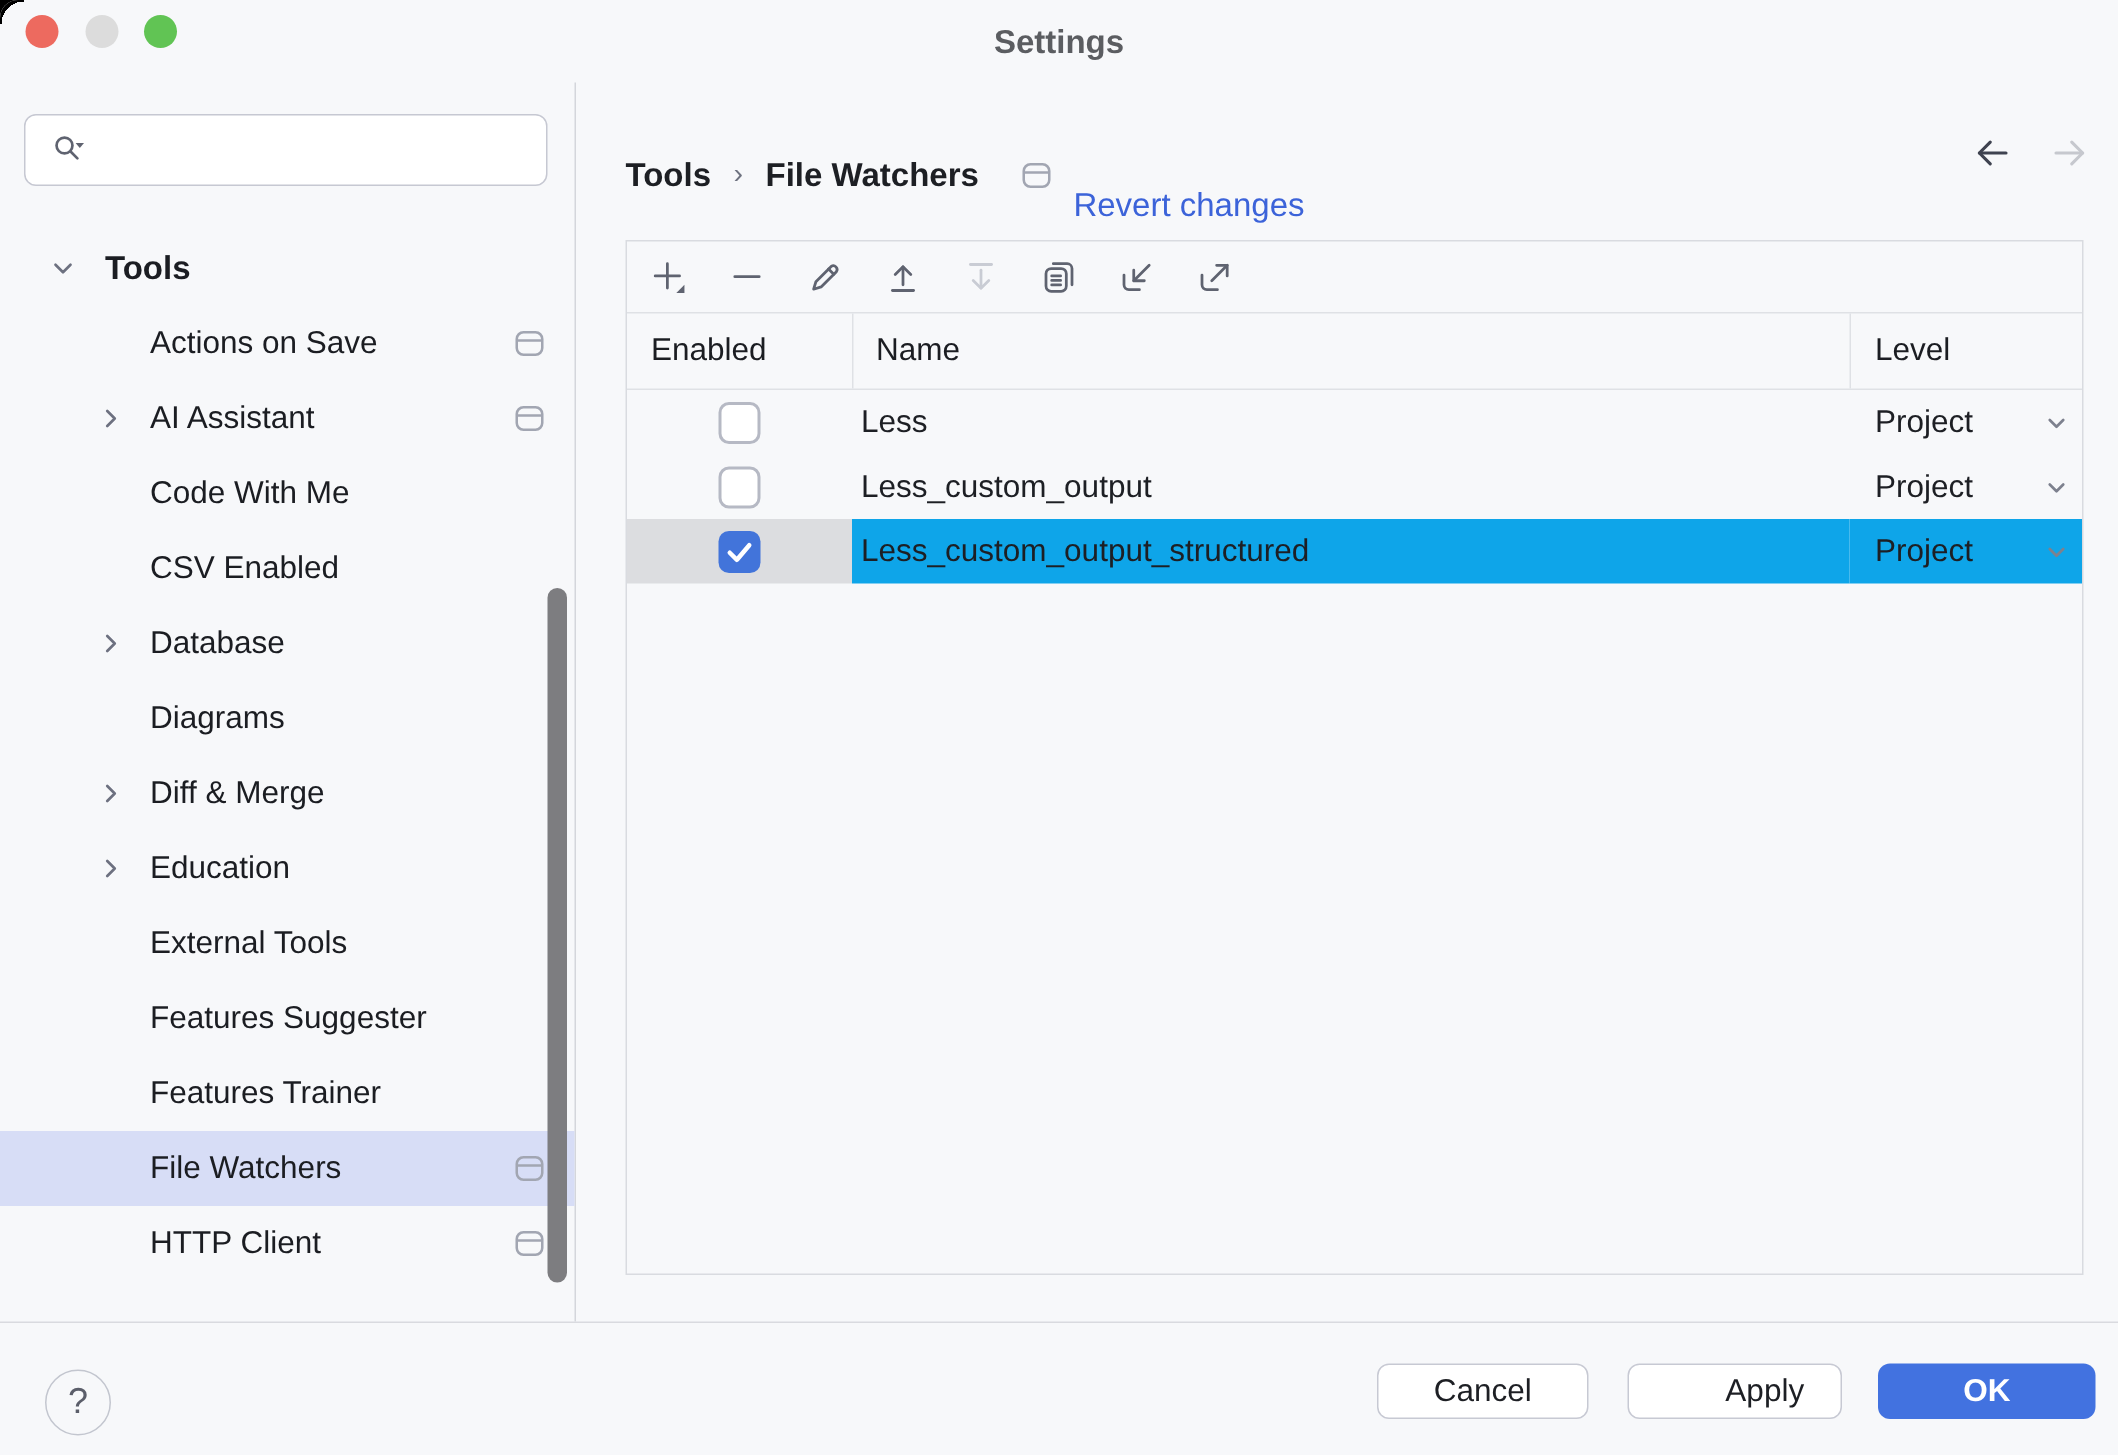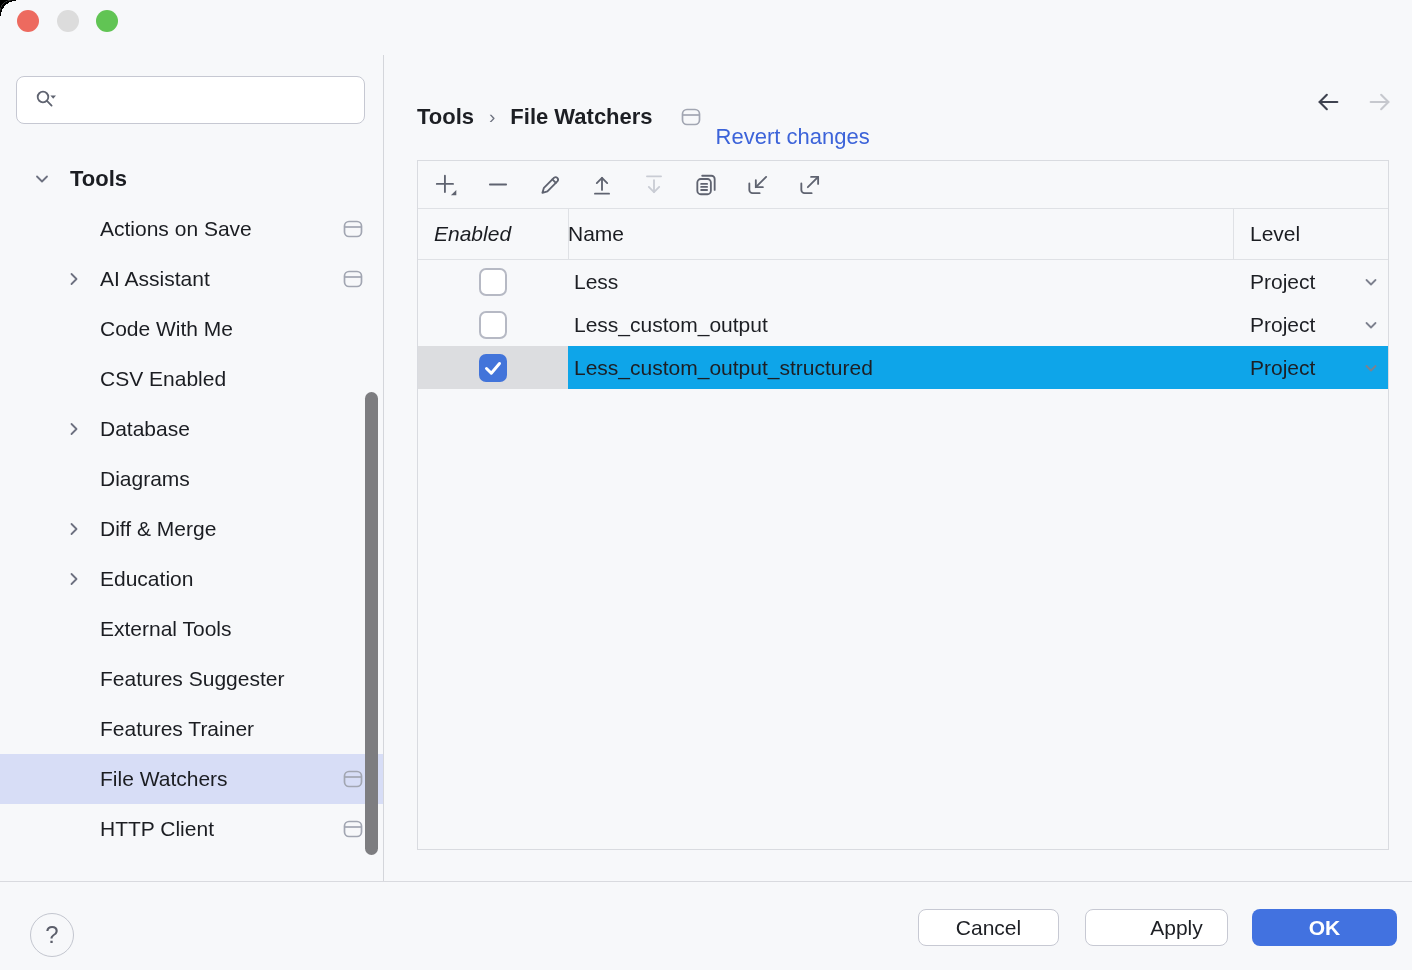--- a/index.html
+++ b/index.html
@@ -47,22 +47,22 @@
 
   
   .panel{position:absolute;left:417px;top:160px;width:972px;height:690px;box-sizing:border-box;
          border:1px solid #d9dbe0;}
   .toolbar{height:47px;border-bottom:1px solid #dfe1e5;display:flex;align-items:center;padding-left:2px;}
   .tool-btn{width:52px;height:40px;display:flex;align-items:center;justify-content:center;
             background:none;border:none;color:#5f6370;padding:0;cursor:pointer;}
   .tool-btn.disabled{color:#c9ccd4;cursor:default;}
   .thead{height:50px;border-bottom:1px solid #dfe1e5;position:relative;display:flex;align-items:center;
          font-size:21px;color:#1b1d22;}
-  .th-enabled{width:150px;box-sizing:border-box;padding-left:16px;font-style:italic;}
-  .th-name{width:665px;box-sizing:border-box;}
+  .th-enabled{width:150px;box-sizing:border-box;padding-left:16px;}
+  .th-name{width:665px;box-sizing:border-box;padding-left:16px;}
   .th-level{flex:1;box-sizing:border-box;padding-left:17px;}
   .th-sep{position:absolute;top:0;bottom:0;width:1px;background:#dfe1e5;}
   .trow{height:43px;display:flex;font-size:21px;}
   .cell-enabled{width:150px;display:flex;align-items:center;justify-content:center;}
   .cell-name{width:665px;display:flex;align-items:center;padding-left:6px;box-sizing:border-box;}
   .cell-level{flex:1;display:flex;align-items:center;padding-left:17px;box-sizing:border-box;position:relative;}
   .lvl-chev{position:absolute;right:9px;color:#7d818e;display:flex;}
   .trow.selected .cell-enabled{background:#dcdde0;}
   .trow.selected .cell-name,.trow.selected .cell-level{background:#0ea5e9;}
   .cbx{width:28px;height:28px;box-sizing:border-box;border-radius:7px;background:#fff;
@@ -85,20 +85,21 @@
 </style>
 </head>
 <body>
 
 <div class="window">
   <div class="corner-tl"></div>
 
   <div class="traffic t-red"></div>
   <div class="traffic t-gray"></div>
   <div class="traffic t-green"></div>
+  <div class="win-title">Settings</div>
 
   <div class="sidebar-divider"></div>
   <div class="searchbox">
     <span class="sicon">
         <svg width="24" height="24" viewBox="0 0 24 24" fill="none" stroke="currentColor" stroke-width="1.8" stroke-linecap="round">
           <circle cx="9" cy="9" r="5.3"></circle>
           <path d="M13.2 13.2l4.4 4.4"></path>
           <path d="M16.4 7.4h5.6l-2.8 3.3z" fill="currentColor" stroke="none"></path>
         </svg>
       </span>

